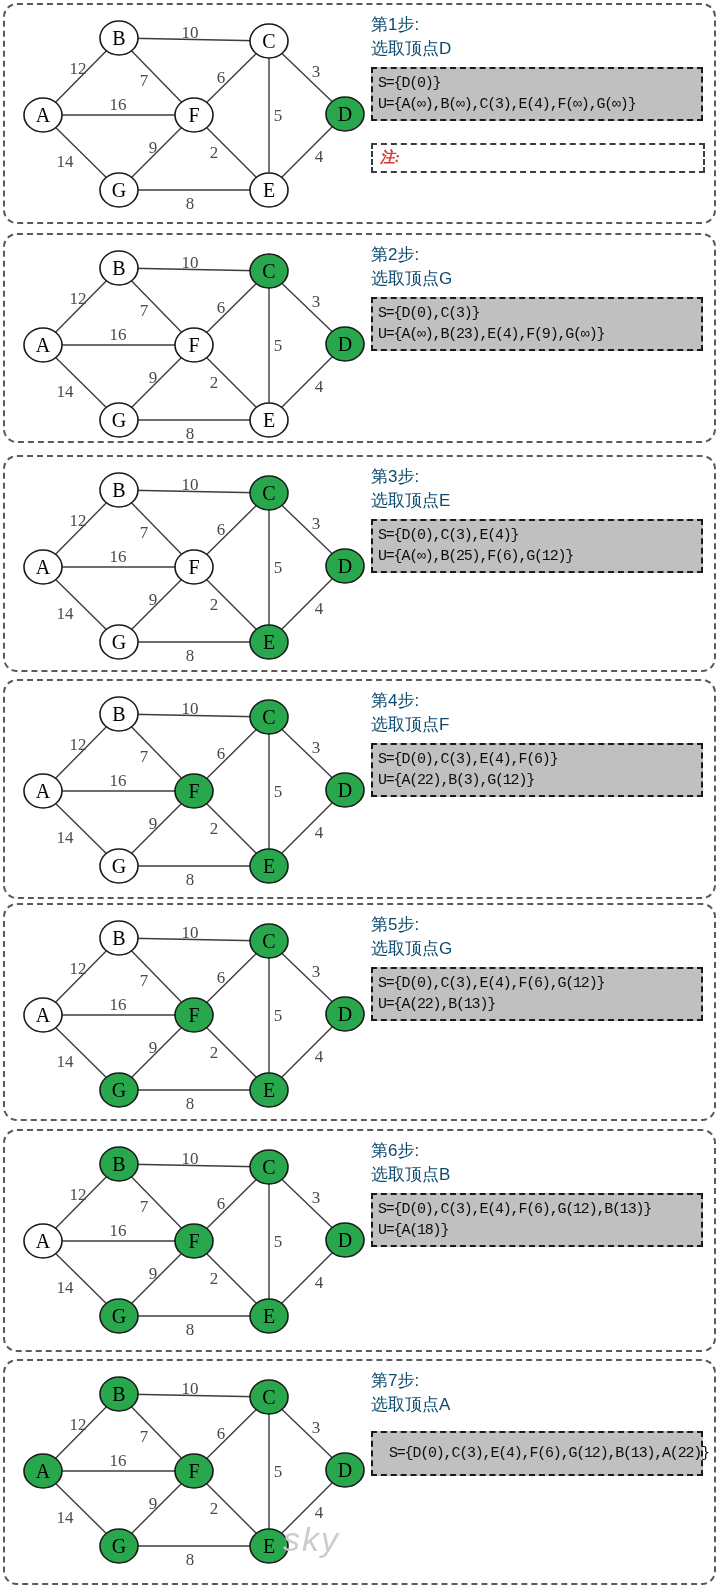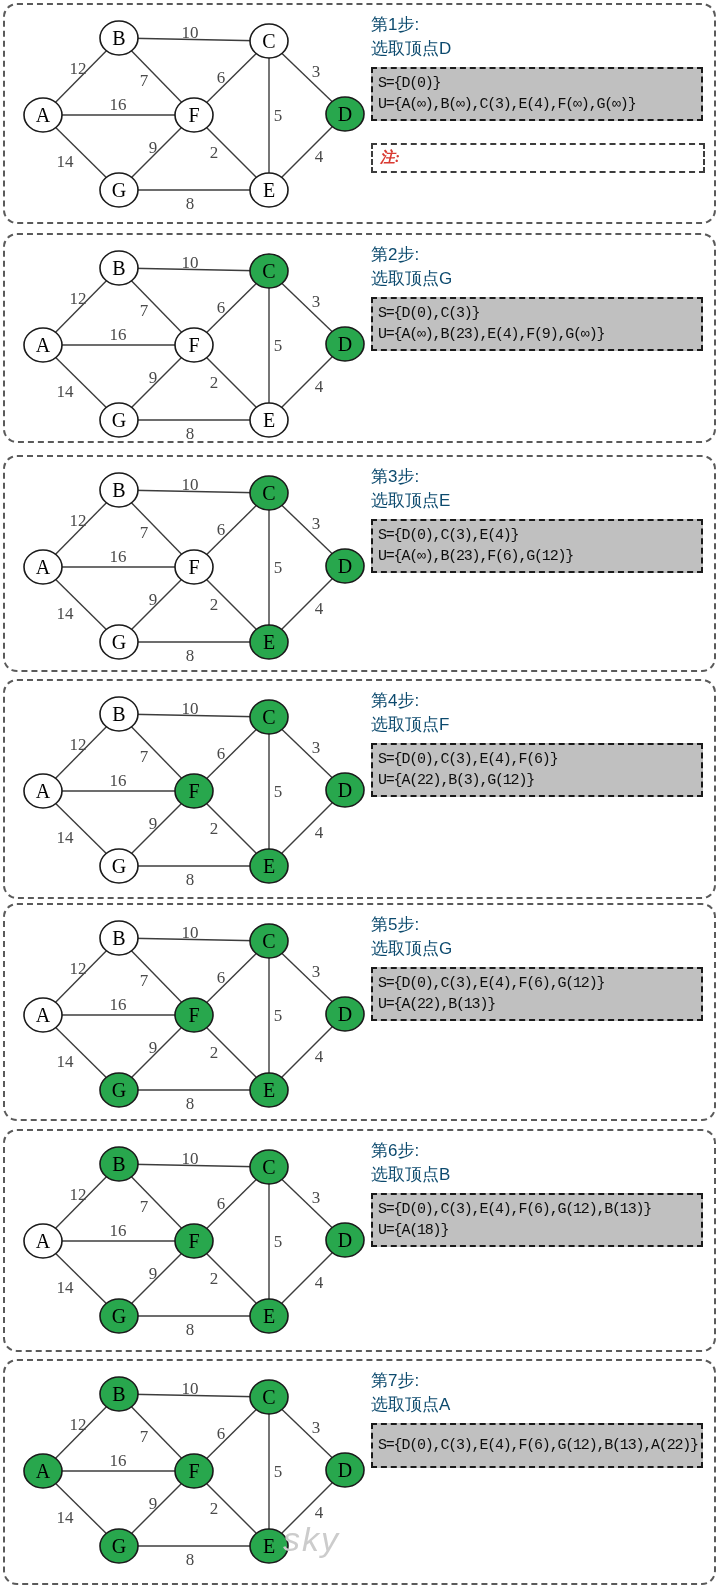--- a/index.html
+++ b/index.html
@@ -10,21 +10,21 @@
   .graph-svg{position:absolute;left:4px;top:14px;}
   .edge-line{stroke:#3c3c3c;stroke-width:1.4;}
   .edge-weight{font-family:"Liberation Serif","DejaVu Serif",serif;font-size:17px;fill:#4a4a4a;}
   .node-ellipse{stroke:#1a1a1a;stroke-width:1.6;}
   .node-label{font-family:"Liberation Serif","DejaVu Serif",serif;font-size:20px;fill:#000;}
   .step-title{position:absolute;left:366px;top:8px;color:#0c4a6e;font-size:17px;line-height:24px;}
   .su-box{position:absolute;left:366px;top:62px;width:332px;box-sizing:border-box;
           background:#c0c0c0;border:2px dashed #1a1a1a;padding:4px 5px;
           font-family:"Liberation Mono","DejaVu Sans Mono",monospace;
           font-size:15px;letter-spacing:-1.2px;line-height:21px;color:#0d0d0d;white-space:nowrap;}
-  .su-box.single{padding:10px 5px;}
+  .su-box.single{padding:10px 16px;margin-top:8px;}
   .note-box{position:absolute;left:366px;top:138px;width:334px;box-sizing:border-box;
             border:2px dashed #3c3c3c;background:#ffffff;padding:3px 7px;
             color:#d93a32;font-style:italic;font-size:15px;line-height:19px;
             font-family:"Liberation Serif","DejaVu Serif",serif;font-weight:bold;white-space:nowrap;}
   .note-title{margin-bottom:1px;}
   .watermark{position:absolute;left:278px;top:159px;font-size:34px;color:#cccccc;
              font-family:Liberation Sans, sans-serif;font-style:italic;letter-spacing:2px;}
 </style>
 </head>
 <body>
@@ -173,21 +173,21 @@
         <text class="node-label" x="185" y="103" text-anchor="middle">F</text>
         <ellipse class="node-ellipse" cx="110" cy="171" rx="19" ry="17" fill="#ffffff"></ellipse>
         <text class="node-label" x="110" y="178" text-anchor="middle">G</text>
       </svg>
       <div class="step-title">
         <div>第3步:</div>
         <div>选取顶点E</div>
       </div>
       <div class="su-box">
         <div>S={D(0),C(3),E(4)}</div>
-        <div>U={A(∞),B(23),F(6),G(12)}</div>
+        <div>U={A(∞),B(25),F(6),G(12)}</div>
       </div>
     </section>
     <section class="panel" style="top:679px;height:220px">
       <svg class="graph-svg" width="356" height="200" viewBox="0 0 356 200">
         <line class="edge-line" x1="34" y1="96" x2="110" y2="19"></line>
         <text class="edge-weight" x="69" y="55" text-anchor="middle">12</text>
         <line class="edge-line" x1="110" y1="19" x2="260" y2="22"></line>
         <text class="edge-weight" x="181" y="19" text-anchor="middle">10</text>
         <line class="edge-line" x1="110" y1="19" x2="185" y2="96"></line>
         <text class="edge-weight" x="135" y="67" text-anchor="middle">7</text>

